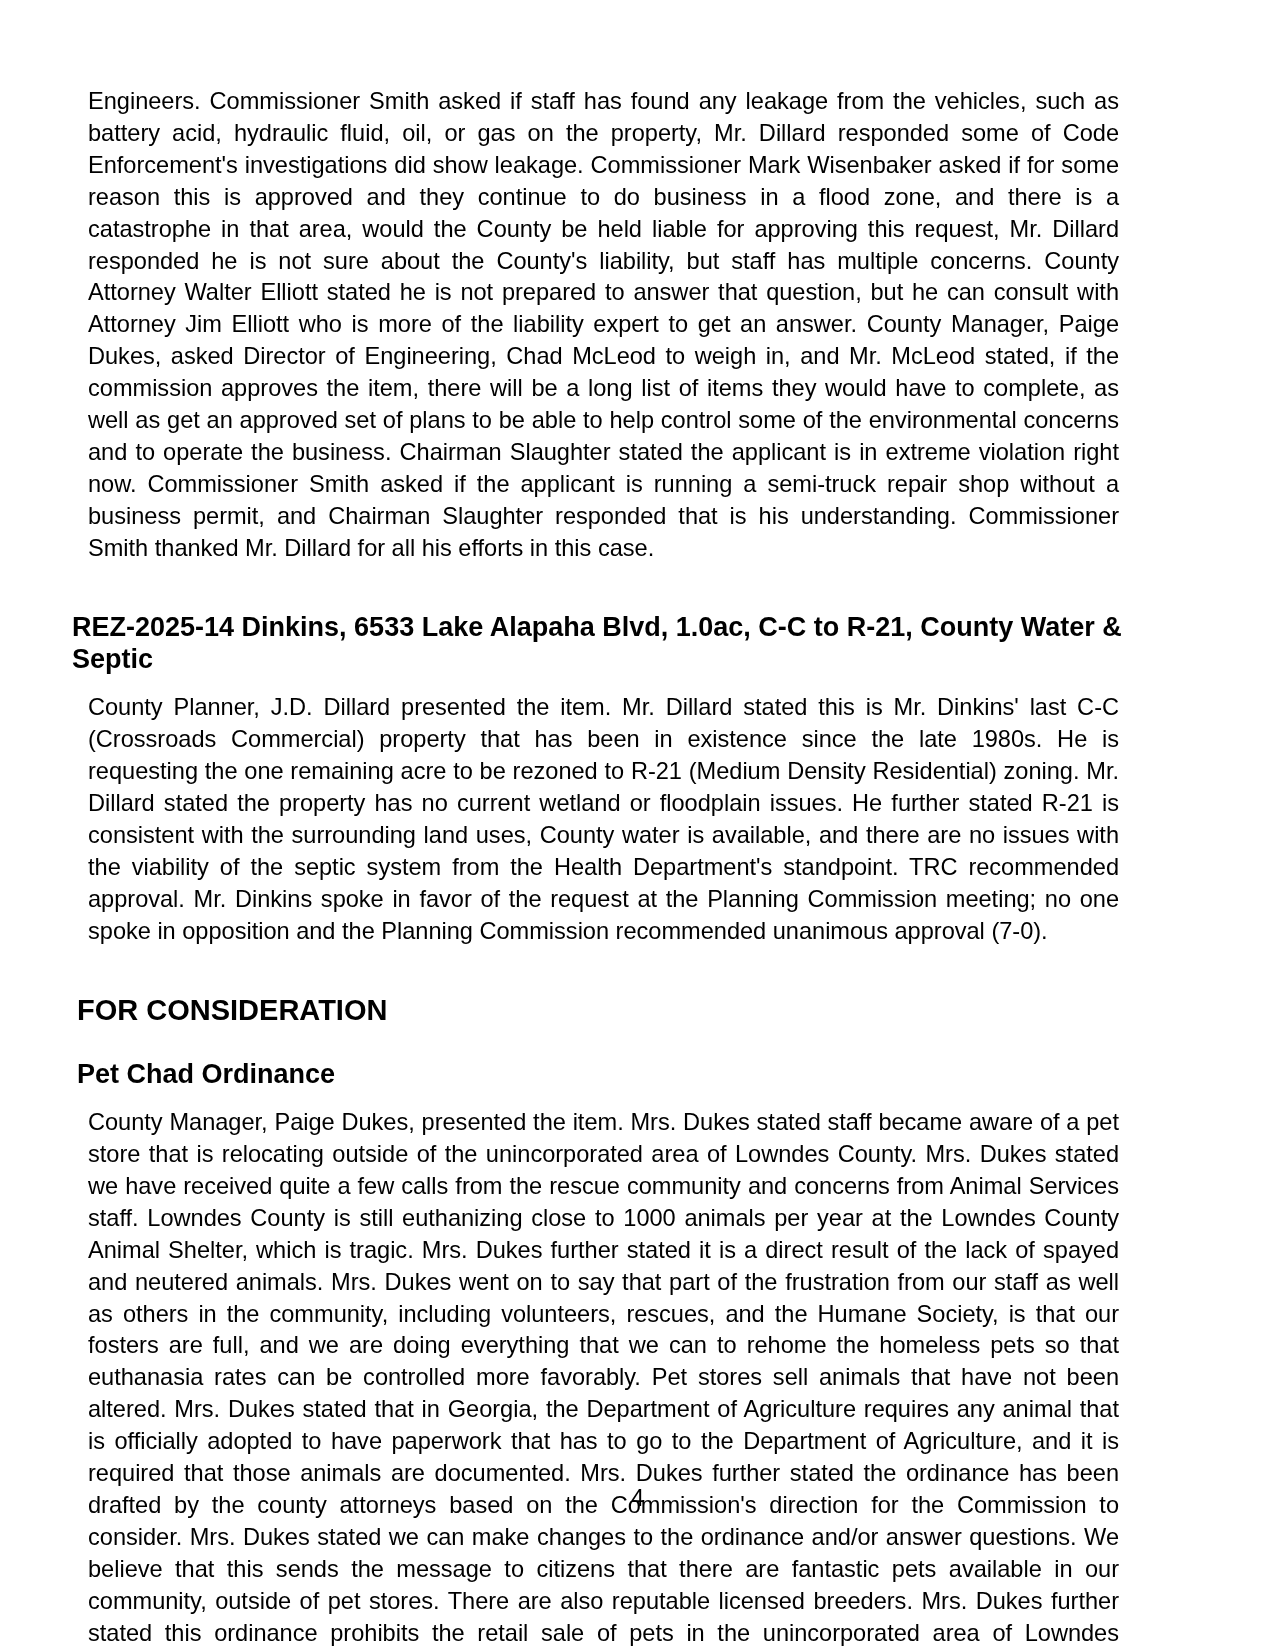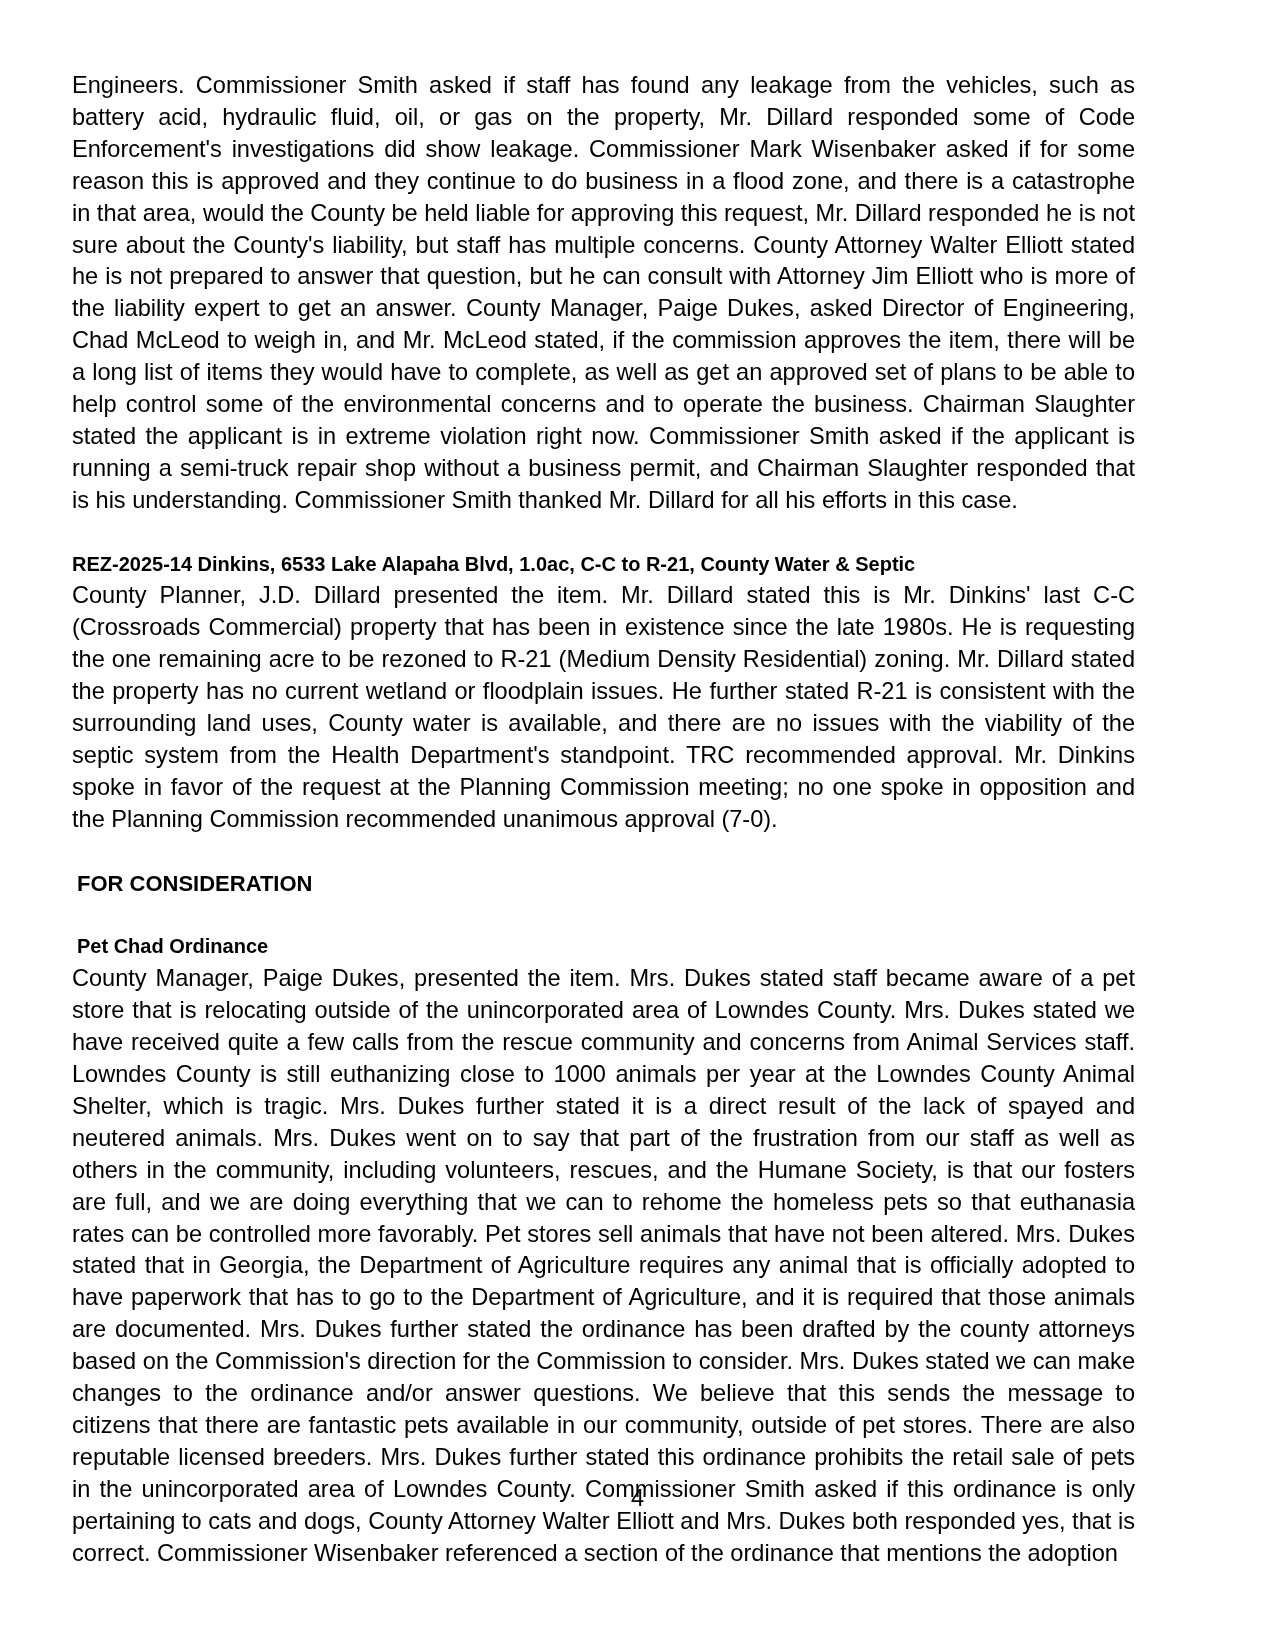--- a/index.html
+++ b/index.html
@@ -19,43 +19,43 @@
     box-sizing: border-box;
     overflow: hidden;
   }
   .content {
     position: absolute;
     left: 72px;
     top: 70px;
     width: 1063px;
   }
   p.body-para {
-    margin: 0;
+    margin: 16px;
     font-size: 23.6px;
     line-height: 31.9px;
     text-align: justify;
     text-justify: inter-word;
     letter-spacing: -0.02px;
     word-spacing: 0px;
     hyphens: none;
   }
   .spacer-para {
     height: 31.9px;
   }
   h2.section-heading {
     margin: 0;
     padding-left: 5px;
-    font-size: 22px;
+    font-size: 29px;
     line-height: 31.9px;
     font-weight: bold;
     text-align: left;
   }
   h3.item-heading {
     margin: 0;
-    font-size: 20px;
+    font-size: 27px;
     line-height: 31.9px;
     font-weight: bold;
     text-align: left;
   }
   h3.item-heading.indented {
     padding-left: 5px;
   }
   .page-number {
     position: absolute;
     left: 0;

